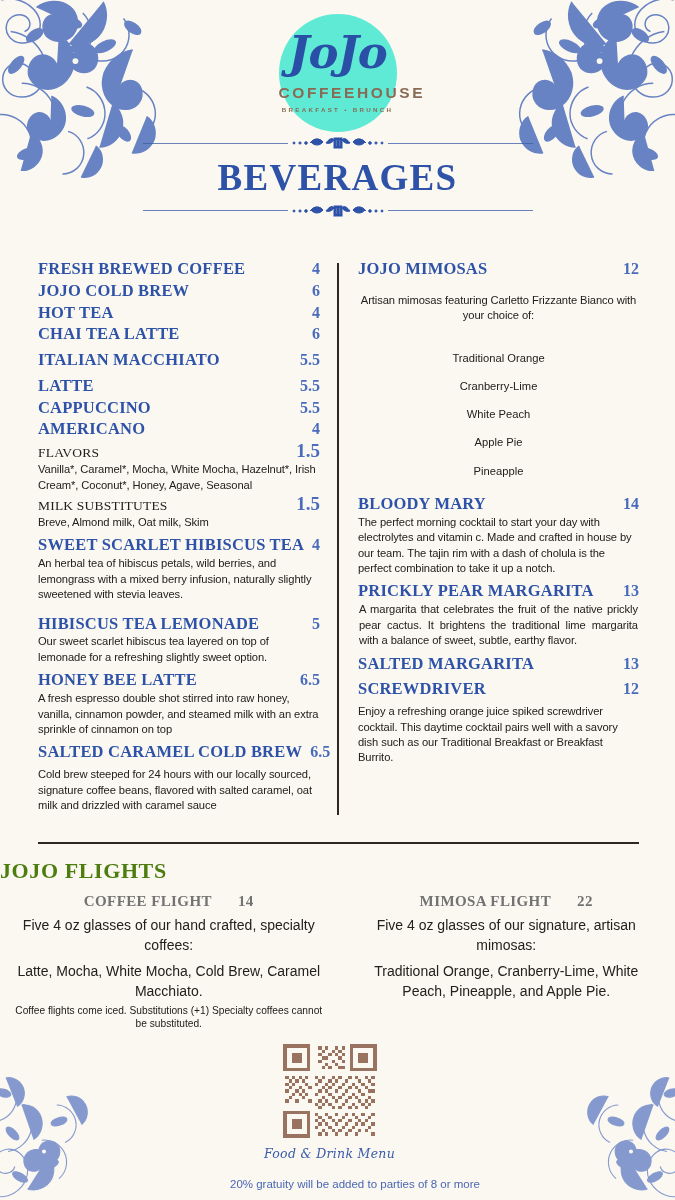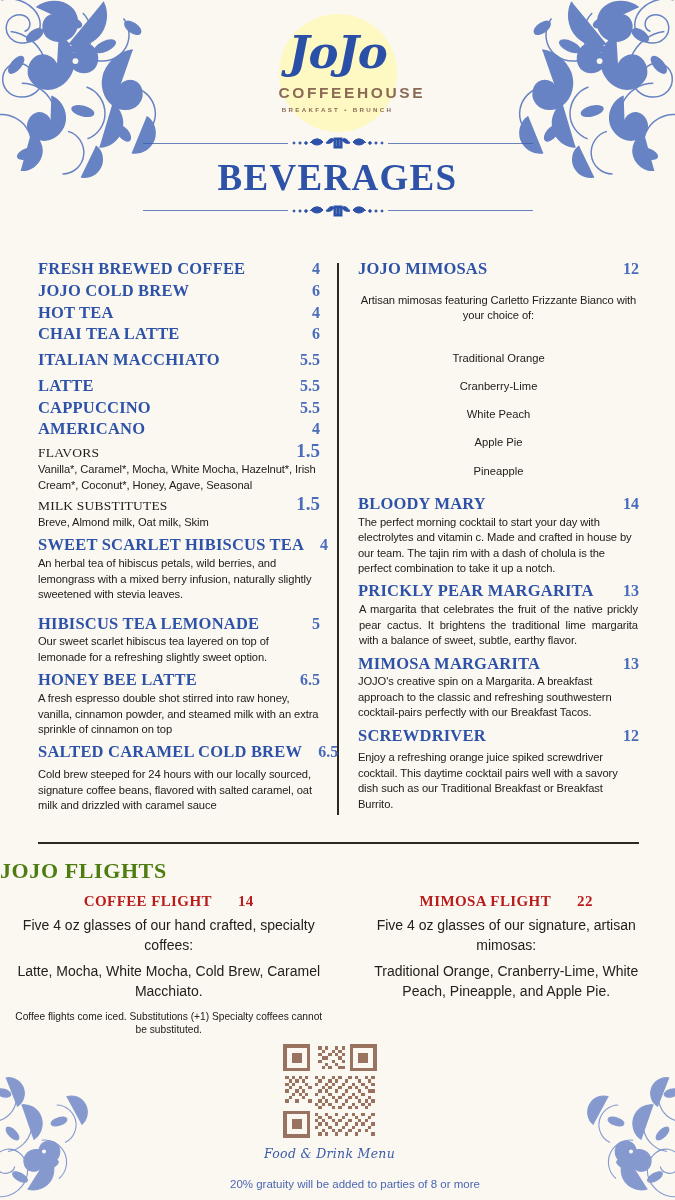--- a/index.html
+++ b/index.html
@@ -16,21 +16,21 @@
   .orn-tl{left:-6px;top:-8px;width:185px;height:190px;}
   .orn-tr{right:-6px;top:-8px;width:185px;height:190px;transform:scaleX(-1);}
   .orn-bl{left:-10px;bottom:-14px;width:150px;height:155px;transform:scaleY(-1);opacity:.92;}
   .orn-br{right:-10px;bottom:-14px;width:150px;height:155px;transform:scale(-1,-1);opacity:.92;}
   .orn svg{width:100%;height:100%;display:block;}
 
   
   .logo-wrap{position:absolute;left:0;right:0;top:14px;text-align:center;}
   .logo-disc{
     width:118px;height:118px;border-radius:50%;
-    background:#fef9c3;margin:0 auto;position:relative;
+    background:#5eead4;margin:0 auto;position:relative;
   }
   .logo-script{
     font-family:"DejaVu Serif",serif;font-style:italic;font-weight:700;
     font-size:45px;color:#2a4fa6;letter-spacing:-1px;line-height:1;
     padding-top:16px;
   }
   .logo-house{
     font-family:"Liberation Sans",sans-serif;font-weight:700;
     font-size:15.5px;letter-spacing:2.6px;color:#8a6a55;margin-top:9px;
   }
@@ -50,21 +50,21 @@
     margin:5px 0 2px;line-height:1.05;
   }
 
   
   .cols{position:absolute;left:0;right:0;top:258px;}
   .vdiv{position:absolute;left:337px;top:5px;width:1.5px;height:552px;background:#2e2722;}
   .col{position:absolute;top:0;}
   .col-l{left:38px;width:282px;}
   .col-r{left:358px;width:281px;}
 
-  .row{display:flex;align-items:baseline;justify-content:space-between;gap:16px;}
+  .row{display:flex;align-items:baseline;justify-content:space-between;gap:8px;}
   .item-name{
     font-family:"Liberation Serif",serif;font-weight:700;
     color:#2d52a8;font-size:16.5px;letter-spacing:.2px;line-height:1.32;
     white-space:nowrap;
   }
   .price{
     font-family:"Liberation Serif",serif;font-weight:700;
     color:#4a6cbd;font-size:16px;line-height:1.32;
   }
   .sub-name{
@@ -86,24 +86,24 @@
   .flights-title{
     position:absolute;left:0;right:0;top:858px;text-align:left;
     font-family:"Liberation Serif",serif;font-weight:700;
     font-size:22px;color:#4d7c0f;letter-spacing:.6px;
   }
   .flight-cols{position:absolute;left:0;right:0;top:893px;display:flex;}
   .flight{flex:1;text-align:center;padding:0 14px;}
   .flight-head{
     display:flex;align-items:baseline;justify-content:center;gap:26px;
     font-family:"Liberation Serif",serif;font-weight:700;
-    font-size:15px;color:#b91c1c;letter-spacing:.4px;
+    font-size:15px;color:#737373;letter-spacing:.4px;
   }
   .flight-body{font-size:14px;line-height:1.42;color:#23201d;margin-top:6px;}
-  .flight-fine{font-size:10.2px;line-height:1.34;color:#23201d;margin-top:8px;}
+  .flight-fine{font-size:10.2px;line-height:1.34;color:#23201d;margin-top:2px;}
 
   
   .qr-wrap{position:absolute;left:0;right:16px;top:1043px;text-align:center;}
   .qr{width:96px;height:96px;display:block;margin:0 auto;}
   .qr-cap{
     font-family:"DejaVu Serif",serif;font-style:italic;
     font-size:12.5px;color:#3a5ba9;margin-top:7px;letter-spacing:.3px;
   }
   .gratuity{
     position:absolute;left:0;right:0;top:1178px;text-align:center;
@@ -392,24 +392,23 @@
 
       <div class="gap4"></div>
       <div class="row">
         <span class="item-name">PRICKLY PEAR MARGARITA</span>
         <span class="price">13</span>
       </div>
       <div class="desc justify">A margarita that celebrates the fruit of the native prickly pear cactus. It brightens the traditional lime margarita with a balance of sweet, subtle, earthy flavor.</div>
 
       <div class="gap4"></div>
       <div class="row">
-        <span class="item-name">MIMOSA MARGARITA</span>
+        <span class="item-name">SALTED MARGARITA</span>
         <span class="price">13</span>
       </div>
-      <div class="desc">JOJO's creative spin on a Margarita. A breakfast approach to the classic and refreshing southwestern cocktail-pairs perfectly with our Breakfast Tacos.</div>
 
       <div class="gap4"></div>
       <div class="row">
         <span class="item-name">SCREWDRIVER</span>
         <span class="price">12</span>
       </div>
       <div class="gap4"></div>
       <div class="desc">Enjoy a refreshing orange juice spiked screwdriver cocktail. This daytime cocktail pairs well with a savory dish such as our Traditional Breakfast or Breakfast Burrito.</div>
     </div>
   </div>

